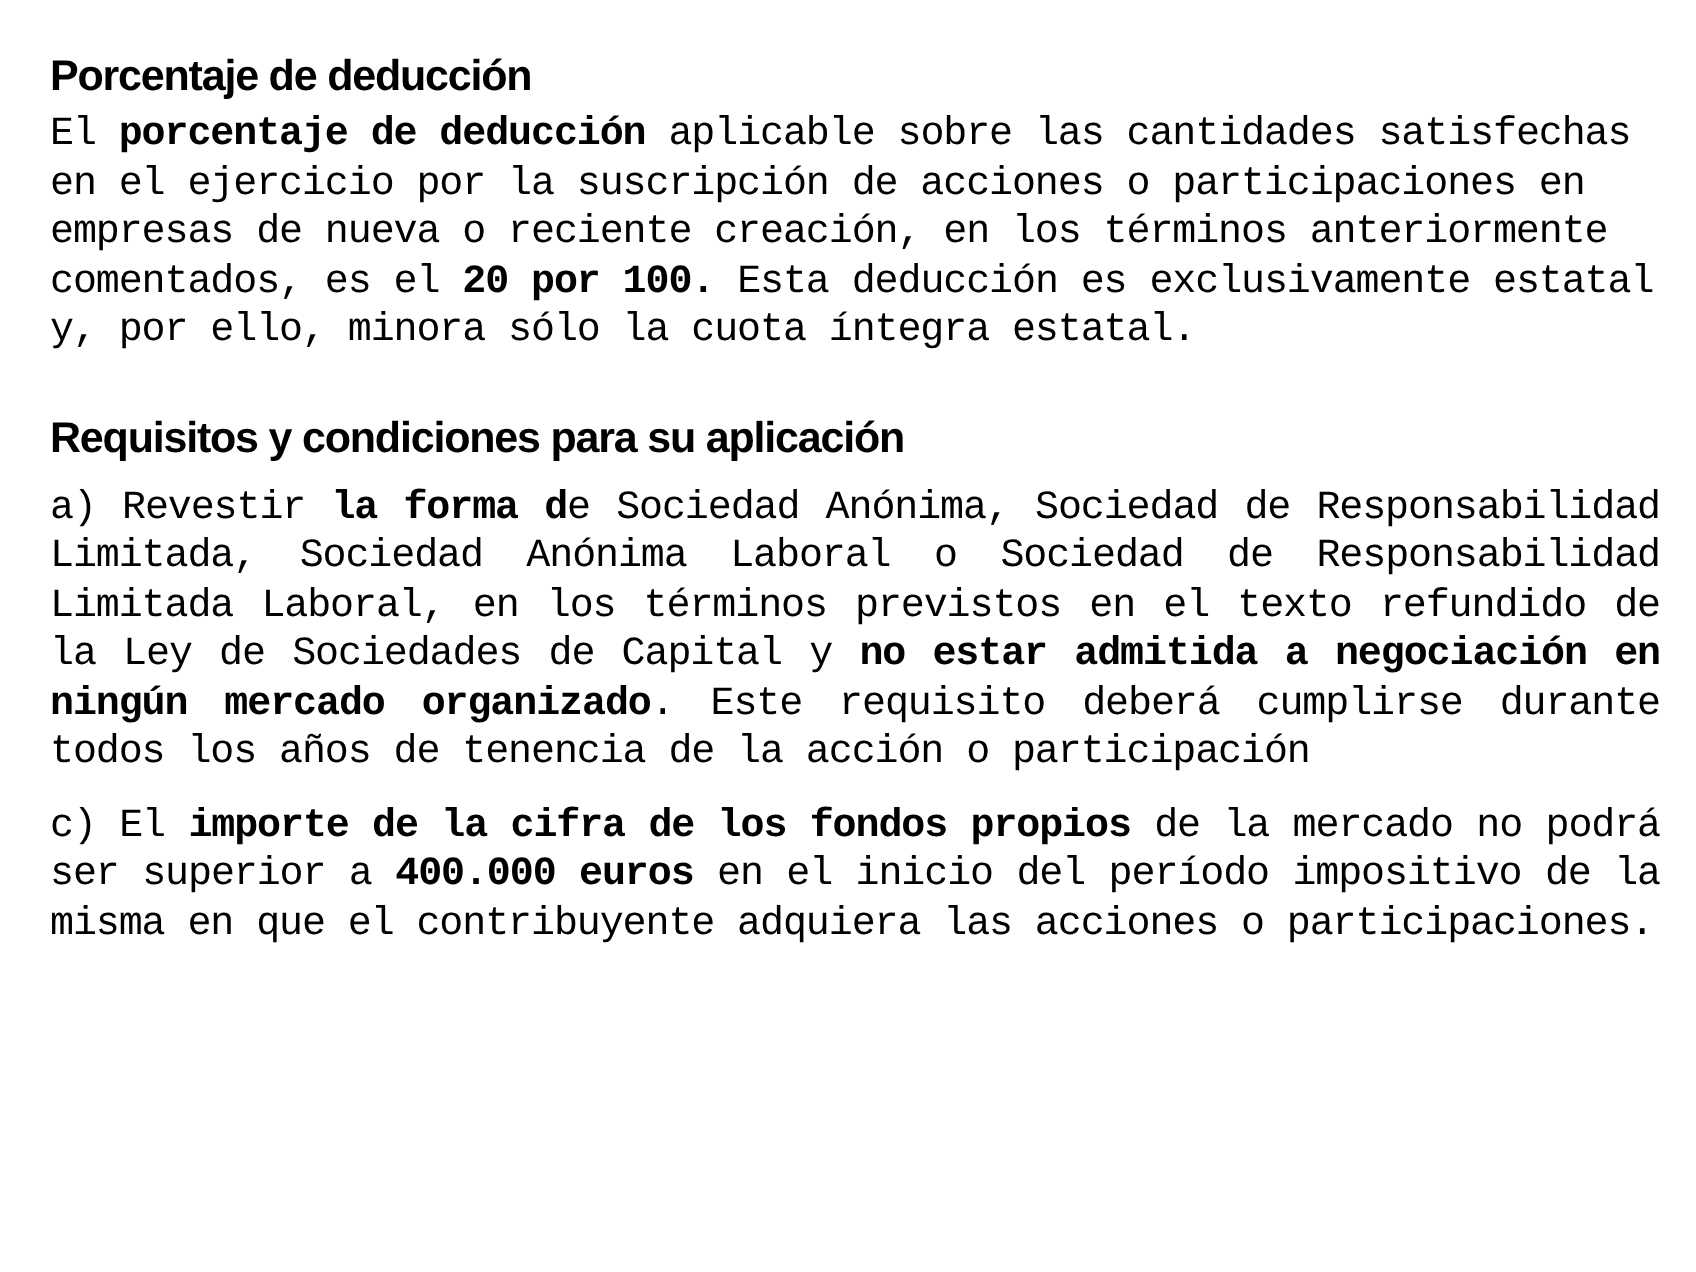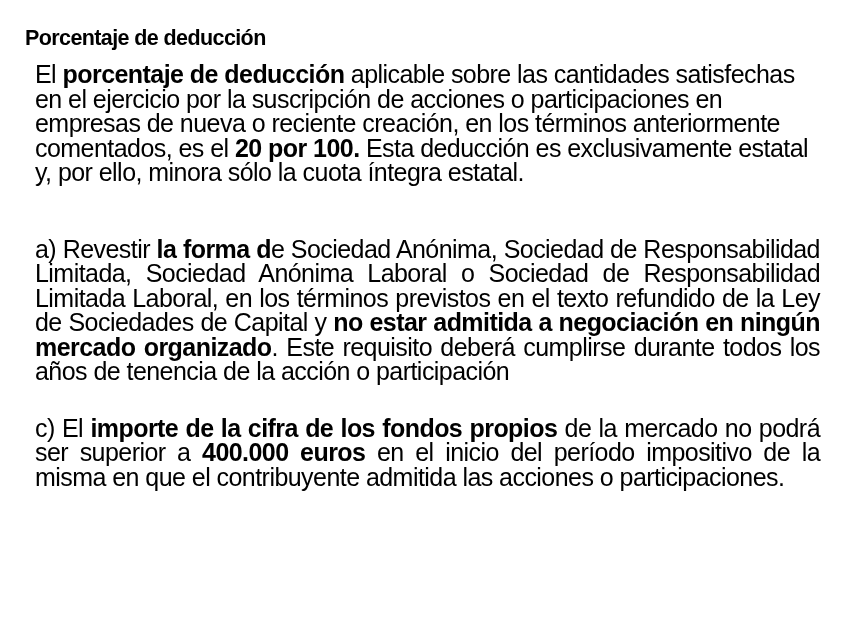--- a/index.html
+++ b/index.html
@@ -1,36 +1,37 @@
 <!DOCTYPE html>
 <html><head>
 <meta charset="utf-8">
 <style>
   html, body { margin: 0; padding: 0; background: #ffffff; }
   body { width: 848px; height: 636px; overflow: hidden; position: relative;
          font-family: "Liberation Sans", sans-serif; color: #000; }
   .page { position: absolute; left: 25px; top: 24px; width: 805px; }
   .heading { font-weight: bold; font-size: 21.5px; letter-spacing: -0.6px; line-height: 28px; margin: 0 0 4px 0; }
-  .para { font-size: 25px; line-height: 24.5px; letter-spacing: -0.55px; margin: 10px; }
+  .para { font-size: 20px; line-height: 24.5px; letter-spacing: -0.55px; margin: 0; font-family: Liberation Mono, monospace; }
   .justify-last { text-align: justify; text-align-last: left; }
   .gap-section { height: 26px; }
   .gap-item { height: 6px; }
   b { font-weight: bold; }
 </style>
 </head>
 <body>
 
 <div class="page">
   <section>
     <h2 class="heading">Porcentaje de deducción</h2>
     <p class="para"><span>El </span><b>porcentaje de deducción</b><span> aplicable sobre las cantidades satisfechas en el ejercicio por la suscripción de acciones o participaciones en empresas de nueva o reciente creación, en los términos anteriormente comentados, es el </span><b>20 por 100.</b><span> Esta deducción es exclusivamente estatal y, por ello, minora sólo la cuota íntegra estatal.</span></p>
   </section>
 
   <div class="gap-section"></div>
 
   <section>
+    <h2 class="heading">Requisitos y condiciones para su aplicación</h2>
     <div class="gap-item"></div>
     <p class="para justify-last"><span>a) Revestir </span><b>la forma d</b><span>e Sociedad Anónima, Sociedad de Responsabilidad Limitada, Sociedad Anónima Laboral o Sociedad de Responsabilidad Limitada Laboral, en los términos previstos en el texto refundido de la Ley de Sociedades de Capital y </span><b>no estar admitida a negociación en ningún mercado organizado</b><span>. Este requisito deberá cumplirse durante todos los años de tenencia de la acción o participación</span></p>
     <div class="gap-item"></div>
     <div class="gap-item"></div>
-    <p class="para justify-last"><span>c) El </span><b>importe de la cifra de los fondos propios</b><span> de la mercado no podrá ser superior a </span><b>400.000 euros</b><span> en el inicio del período impositivo de la misma en que el contribuyente admitida las acciones o participaciones.</span></p>
+    <p class="para justify-last"><span>c) El </span><b>importe de la cifra de los fondos propios</b><span> de la mercado no podrá ser superior a </span><b>400.000 euros</b><span> en el inicio del período impositivo de la misma en que el contribuyente adquiera las acciones o participaciones.</span></p>
   </section>
 </div>
 
 </body></html>

